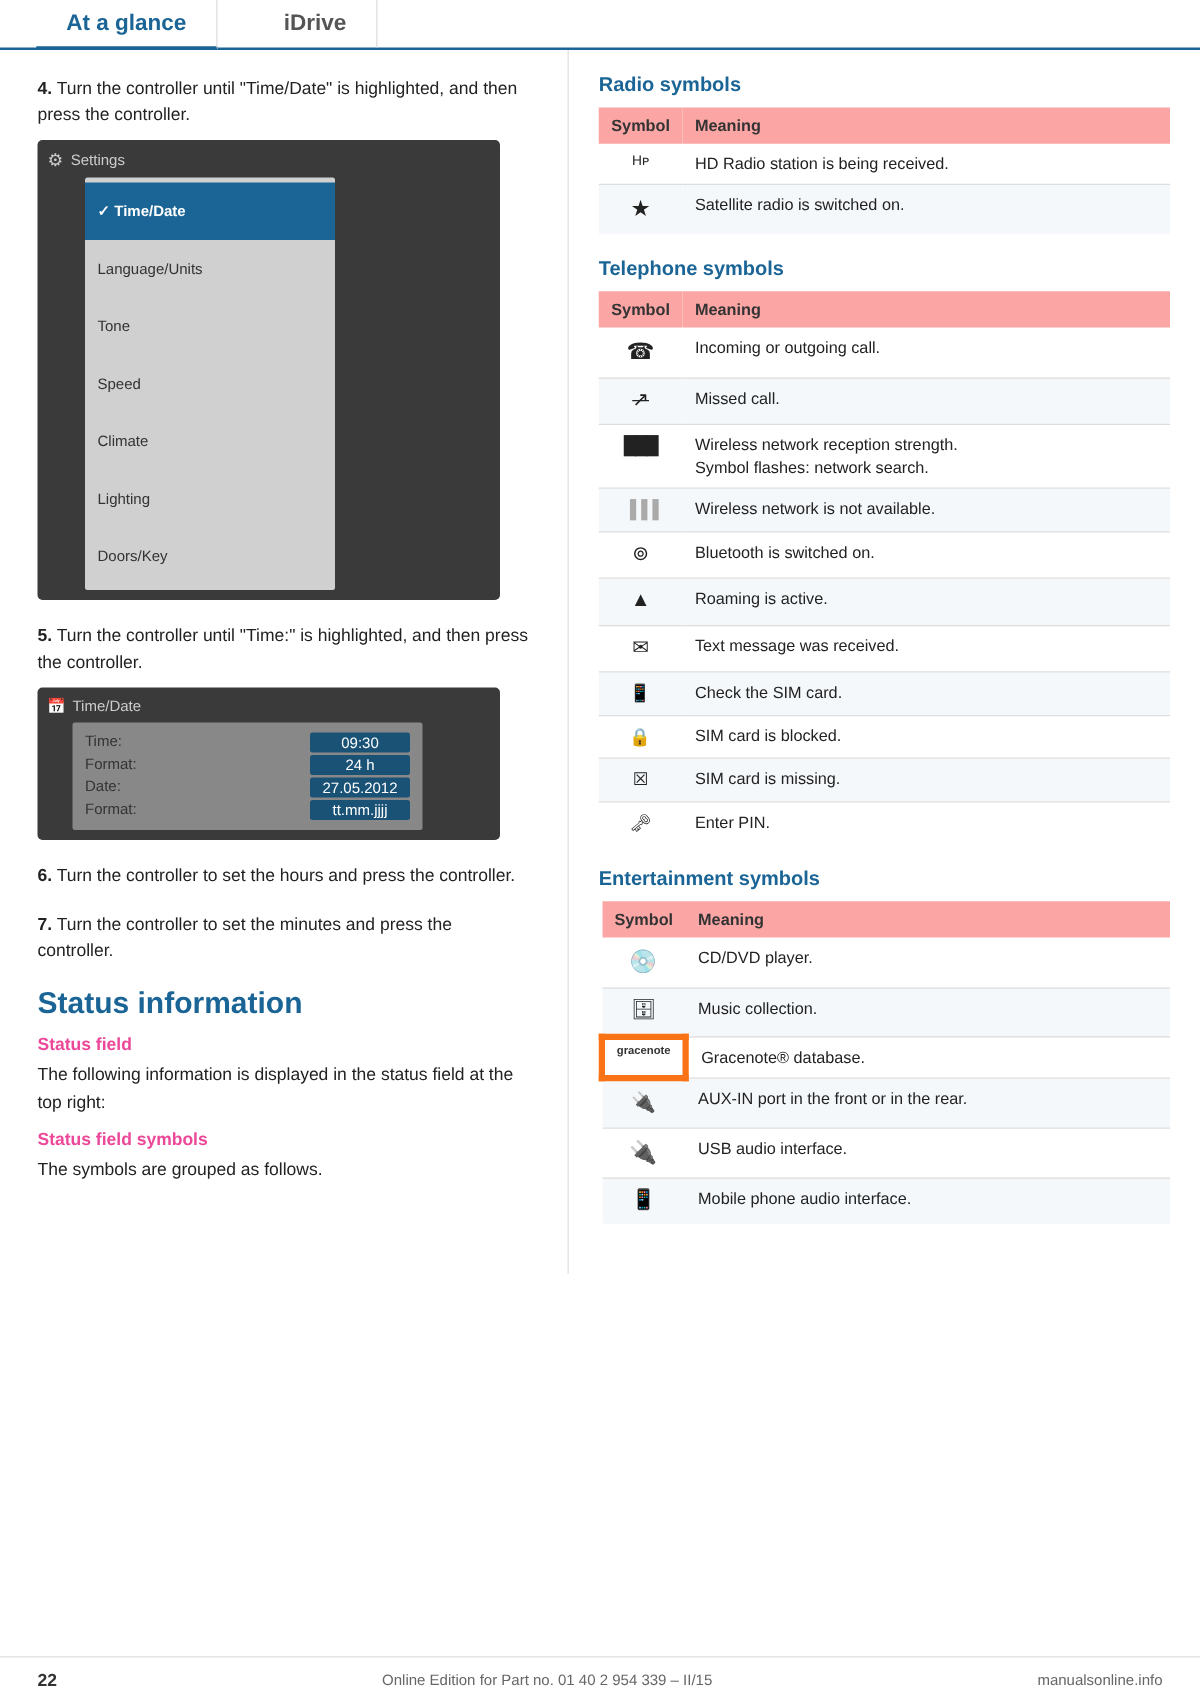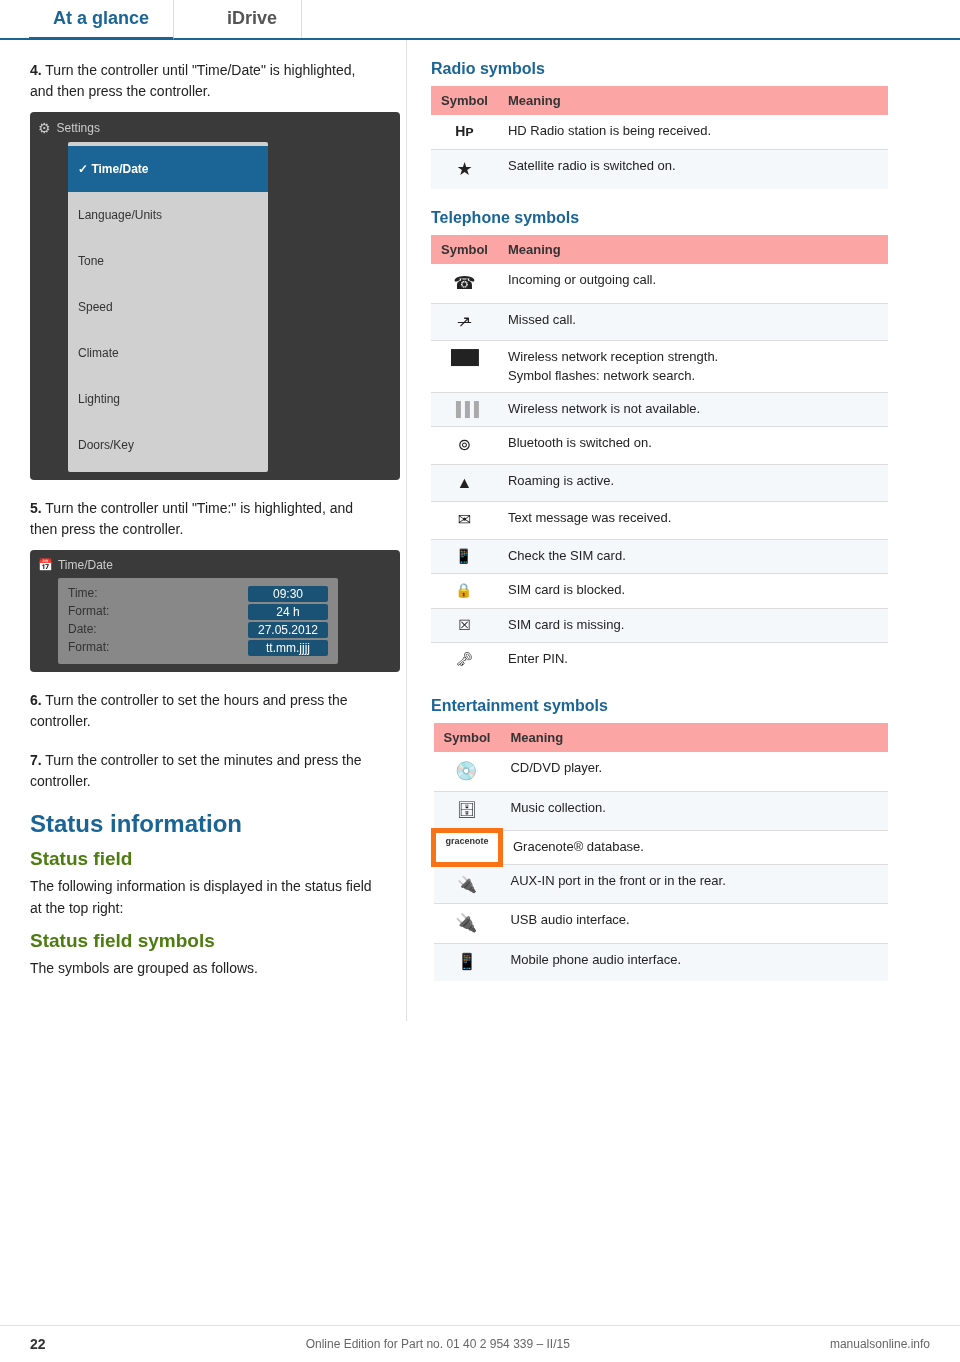--- a/index.html
+++ b/index.html
@@ -34,21 +34,21 @@
       margin-bottom: -2px;
     }
 
     
     .main-content {
       display: flex;
       padding: 0;
     }
 
     .left-column {
-      width: 407px;
+      width: 455px;
       padding: 20px 30px;
       border-right: 1px solid #e0e0e0;
     }
 
     .right-column {
       width: 505px;
       padding: 20px 24px;
     }
 
     
@@ -141,22 +141,22 @@
     }
 
     
     .section-title {
       color: #1a6496;
       font-size: 24px;
       font-weight: bold;
       margin: 10px 0 8px 0;
     }
     .subsection-title {
-      color: #4d7c0f;
-      font-size: 19px;
+      color: #ec4899;
+      font-size: 14px;
       font-weight: bold;
       margin: 10px 0 5px 0;
     }
     .status-desc {
       line-height: 1.6;
       margin-bottom: 6px;
     }
     .bullet-list {
       list-style: none;
       padding: 0;
@@ -338,21 +338,21 @@
     <div class="right-section-title">Radio symbols</div>
     <table class="symbol-table">
       <thead>
         <tr>
           <th>Symbol</th>
           <th>Meaning</th>
         </tr>
       </thead>
       <tbody>
         <tr>
-          <td style="font-size:14px;font-weight:bold;">Hᴘ</td>
+          <td style="font-size:11px;font-weight:normal;">Hᴘ</td>
           <td>HD Radio station is being received.</td>
         </tr>
         <tr>
           <td style="font-size:18px;">★</td>
           <td>Satellite radio is switched on.</td>
         </tr>
       </tbody>
     </table>
 
     <div class="right-section-title">Telephone symbols</div>

